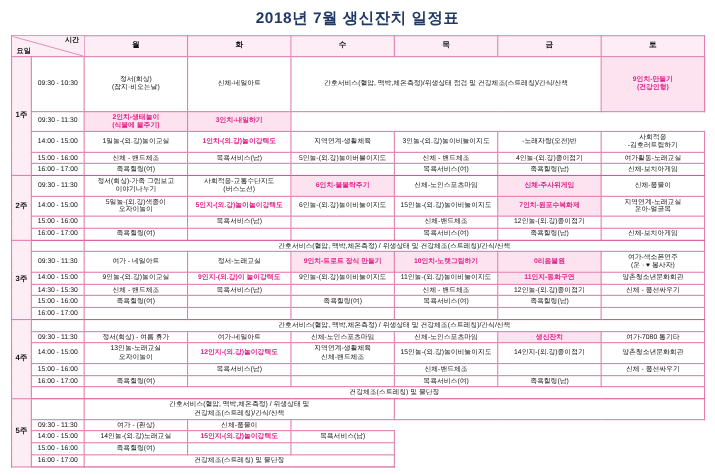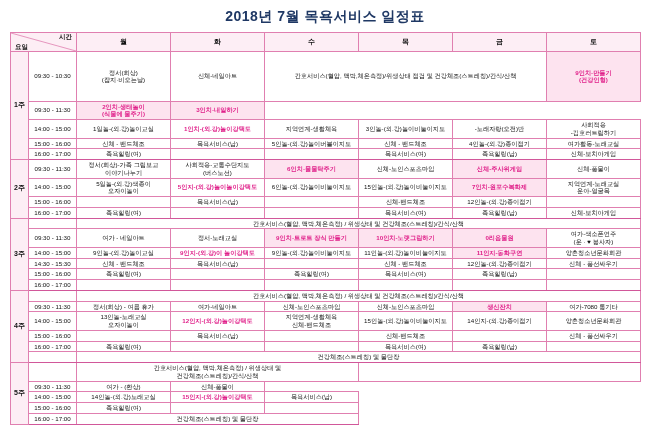--- a/index.html
+++ b/index.html
@@ -58,21 +58,21 @@
   .daycell{font-size:6.2px;}
   .pinkbold{color:#e0218a;font-weight:bold;}
   .hl{background:#fde3ef;color:#e0218a;font-weight:bold;}
   .sep td{border-top:1.4px solid #d1579a;}
   .thickrow td{border-bottom:1.4px solid #d1579a;}
 </style>
 </head>
 <body>
 
 <div class="page">
-  <div class="title">2018년 7월 목욕서비스 일정표</div>
+  <div class="title">2018년 7월 생신잔치 일정표</div>
   <table>
     <colgroup>
       <col style="width:18px">
       <col style="width:48px">
       <col style="width:94px">
       <col style="width:94px">
       <col style="width:94px">
       <col style="width:94px">
       <col style="width:94px">
       <col style="width:94px">

